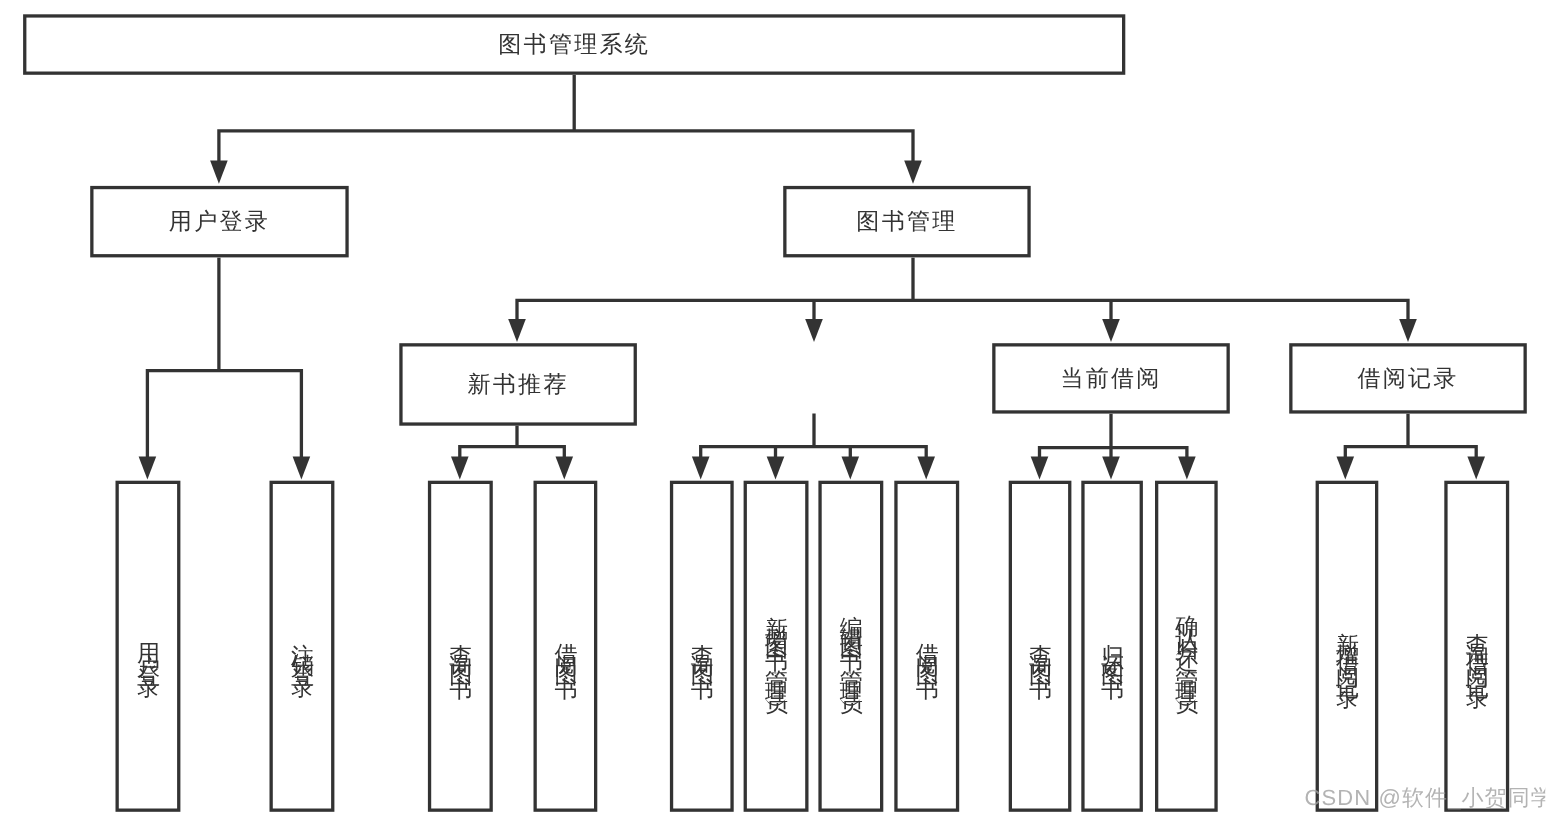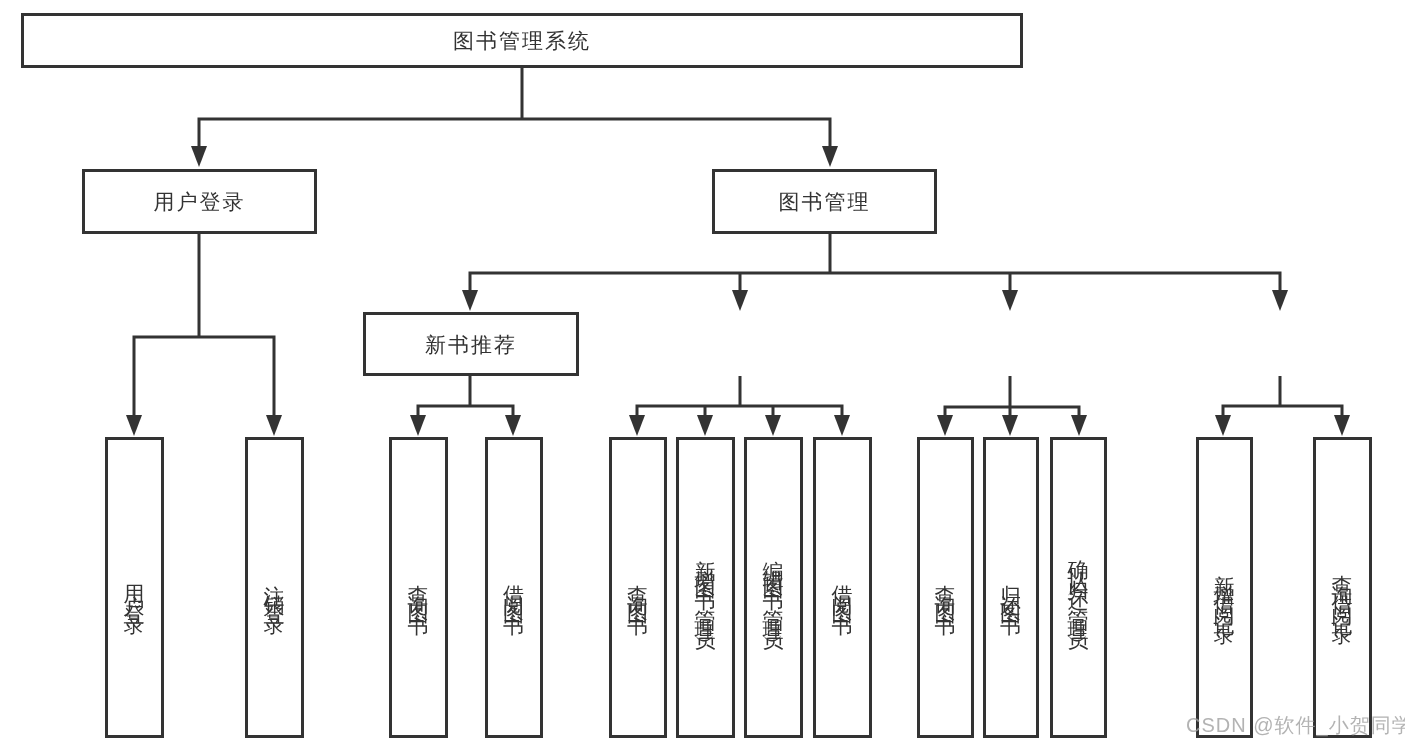--- a/index.html
+++ b/index.html
@@ -40,21 +40,21 @@
     height: 301px;
     writing-mode: vertical-rl;
     text-orientation: mixed;
     font-size: 21px;
     letter-spacing: 10px;
   }
   
   .n-root { left: 21px;   top: 13px;  width: 1002px; height: 55px; }
   .n-b0   { left: 82px;   top: 169px; width: 235px;  height: 65px; }
   .n-b1   { left: 712px;  top: 169px; width: 225px;  height: 65px; }
-  .n-m0   { left: 363px;  top: 312px; width: 216px;  height: 64px; }
+  .n-m0   { left: 363px;  top: 312px; width: 216px;  height: 75px; }
   .n-m1   { left: 632px;  top: 312px; width: 216px;  height: 64px; }
   .n-m2   { left: 902px;  top: 312px; width: 216px;  height: 64px; }
   .n-m3   { left: 1172px; top: 312px; width: 216px;  height: 64px; }
   
   .n-l0  { left: 105px;  width: 59px; }
   .n-l1  { left: 245px;  width: 59px; }
   .n-l2  { left: 389px;  width: 59px; }
   .n-l3  { left: 485px;  width: 58px; }
   .n-l4  { left: 609px;  width: 58px; }
   .n-l5  { left: 676px;  width: 59px; }
@@ -119,20 +119,22 @@
       <polygon points="1334,415 1350,415 1342,436"></polygon>
     </g>
   </svg>
 
   <div class="node hnode n-root">图书管理系统</div>
 
   <div class="node hnode n-b0">用户登录</div>
   <div class="node hnode n-b1">图书管理</div>
 
   <div class="node hnode n-m0">新书推荐</div>
+  <div class="node hnode n-m2">当前借阅</div>
+  <div class="node hnode n-m3">借阅记录</div>
 
   <div class="node vnode n-l0">用户登录</div>
   <div class="node vnode n-l1">注销登录</div>
 
   <div class="node vnode n-l2">查询图书</div>
   <div class="node vnode n-l3">借阅图书</div>
 
   <div class="node vnode n-l4">查询图书</div>
   <div class="node vnode n-l5">新增图书（管理员）</div>
   <div class="node vnode n-l6">编辑图书（管理员）</div>

